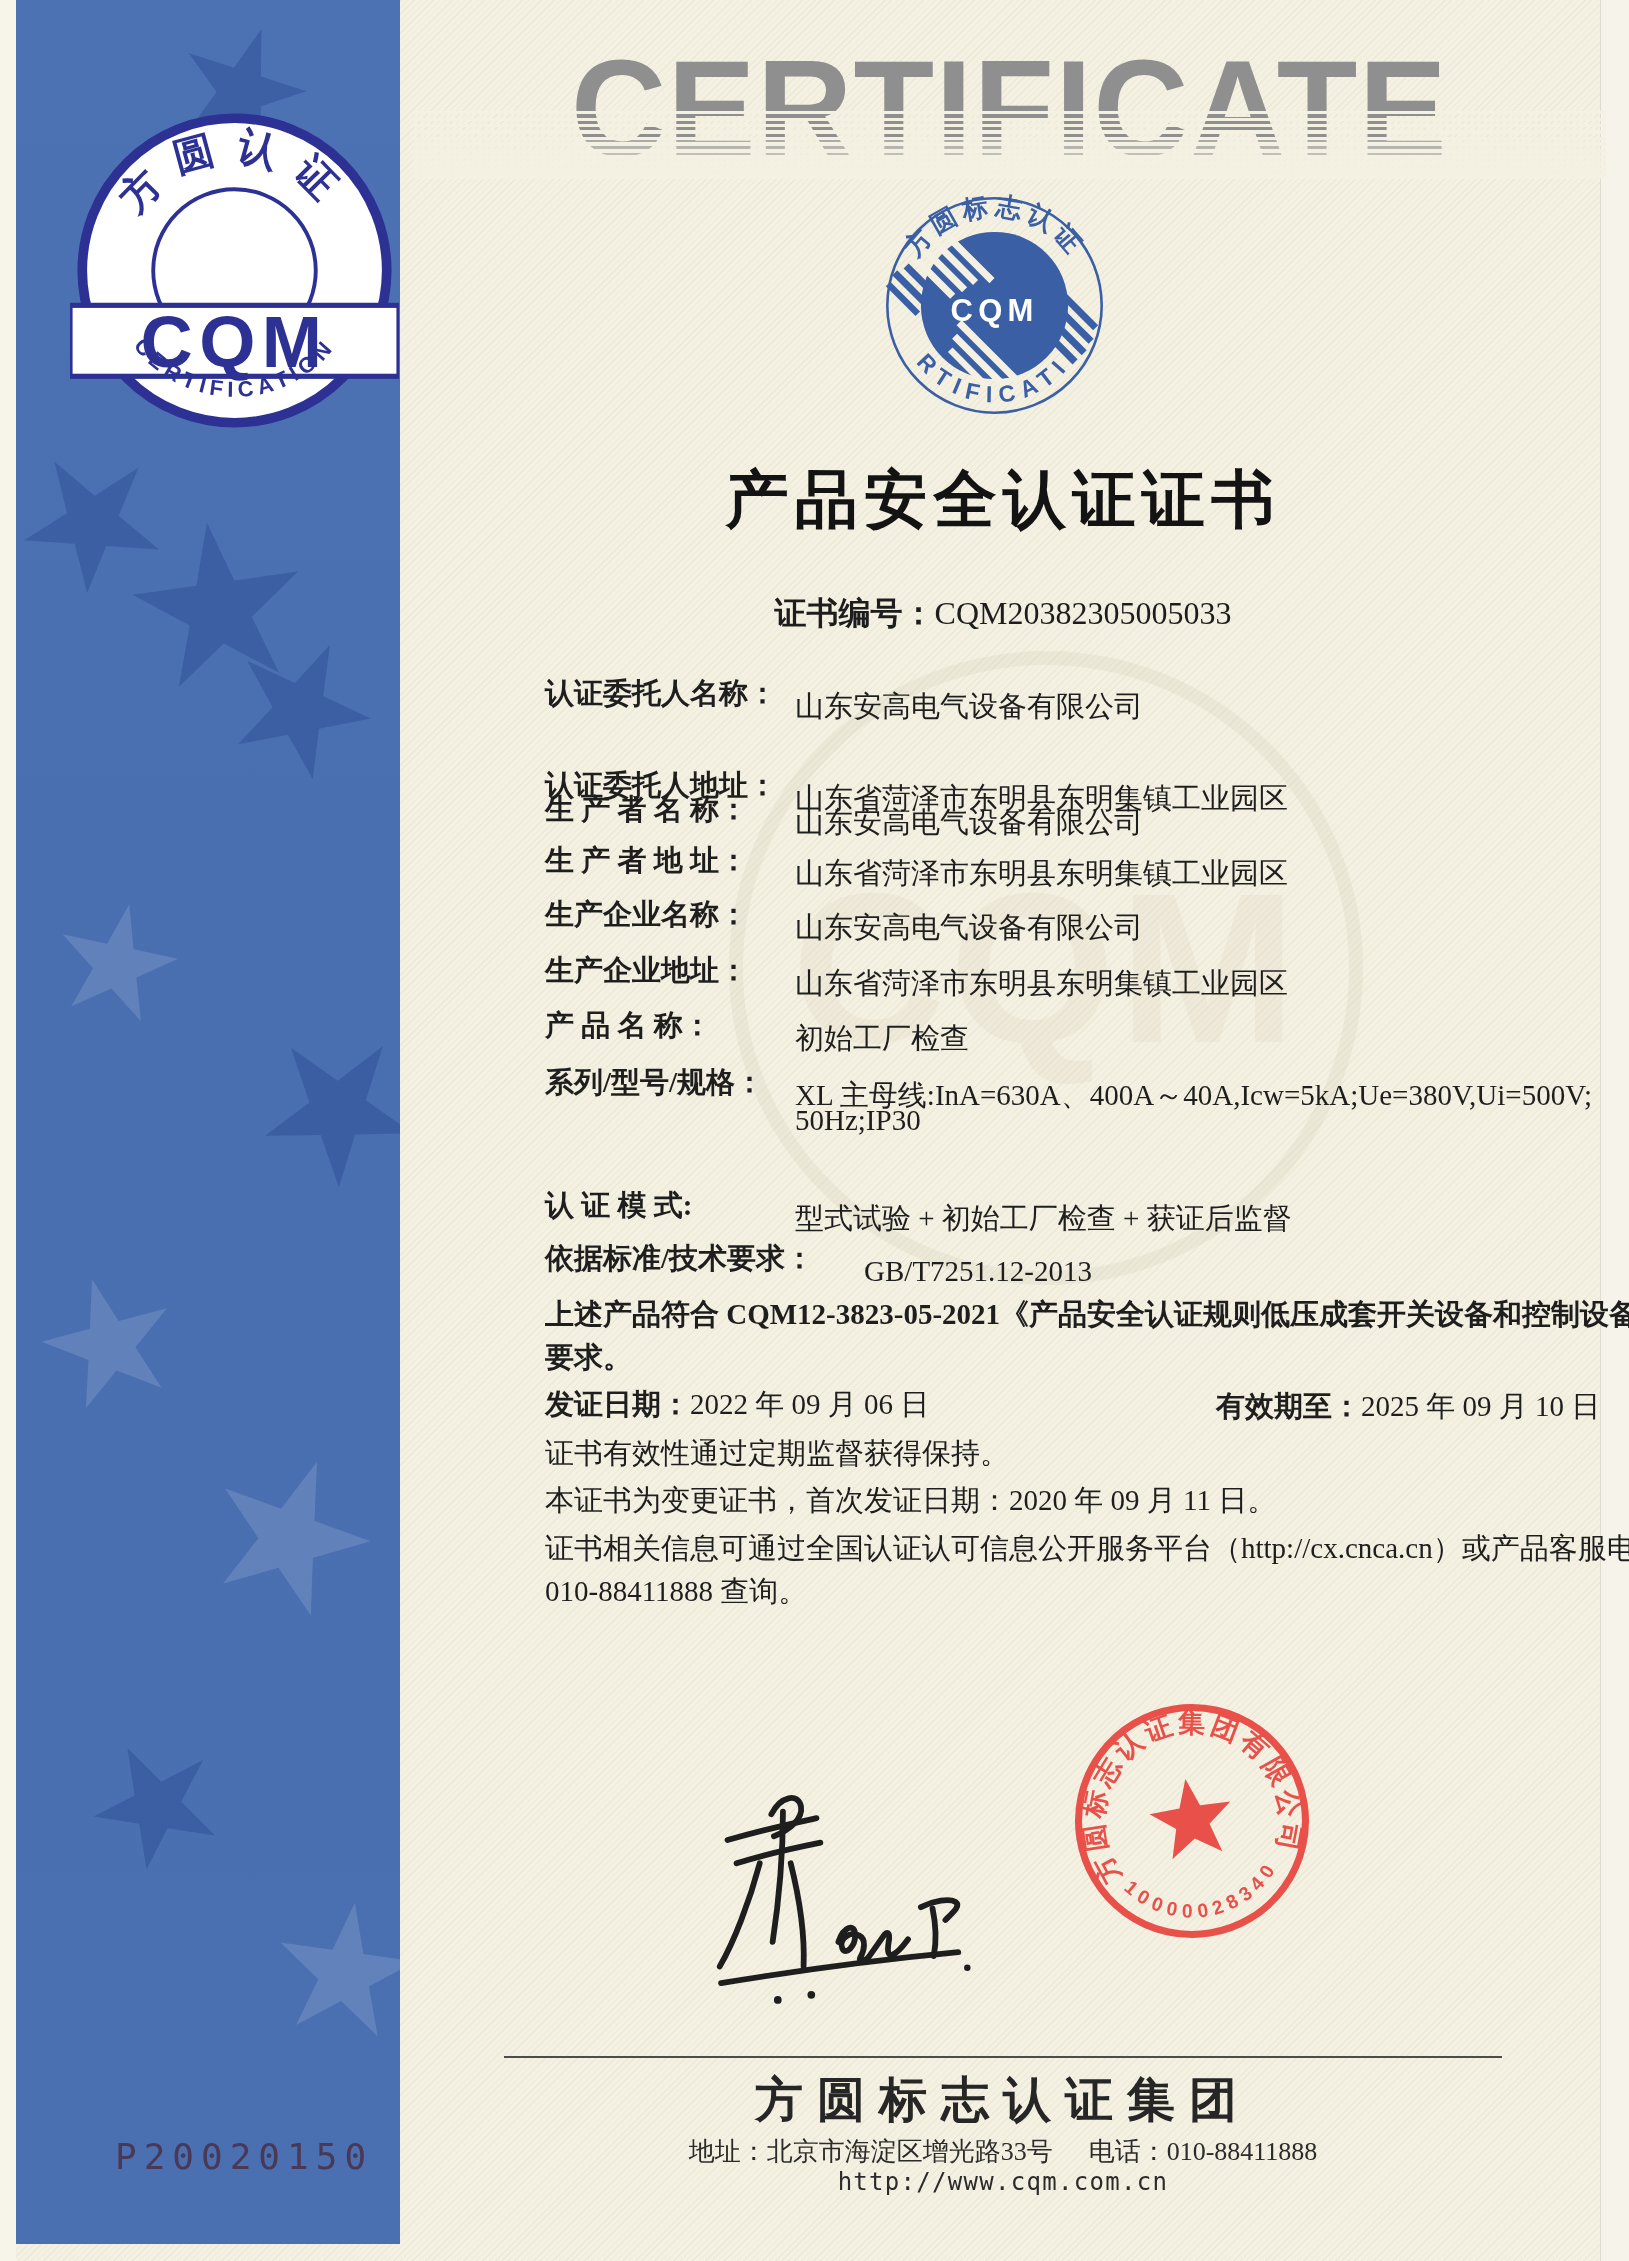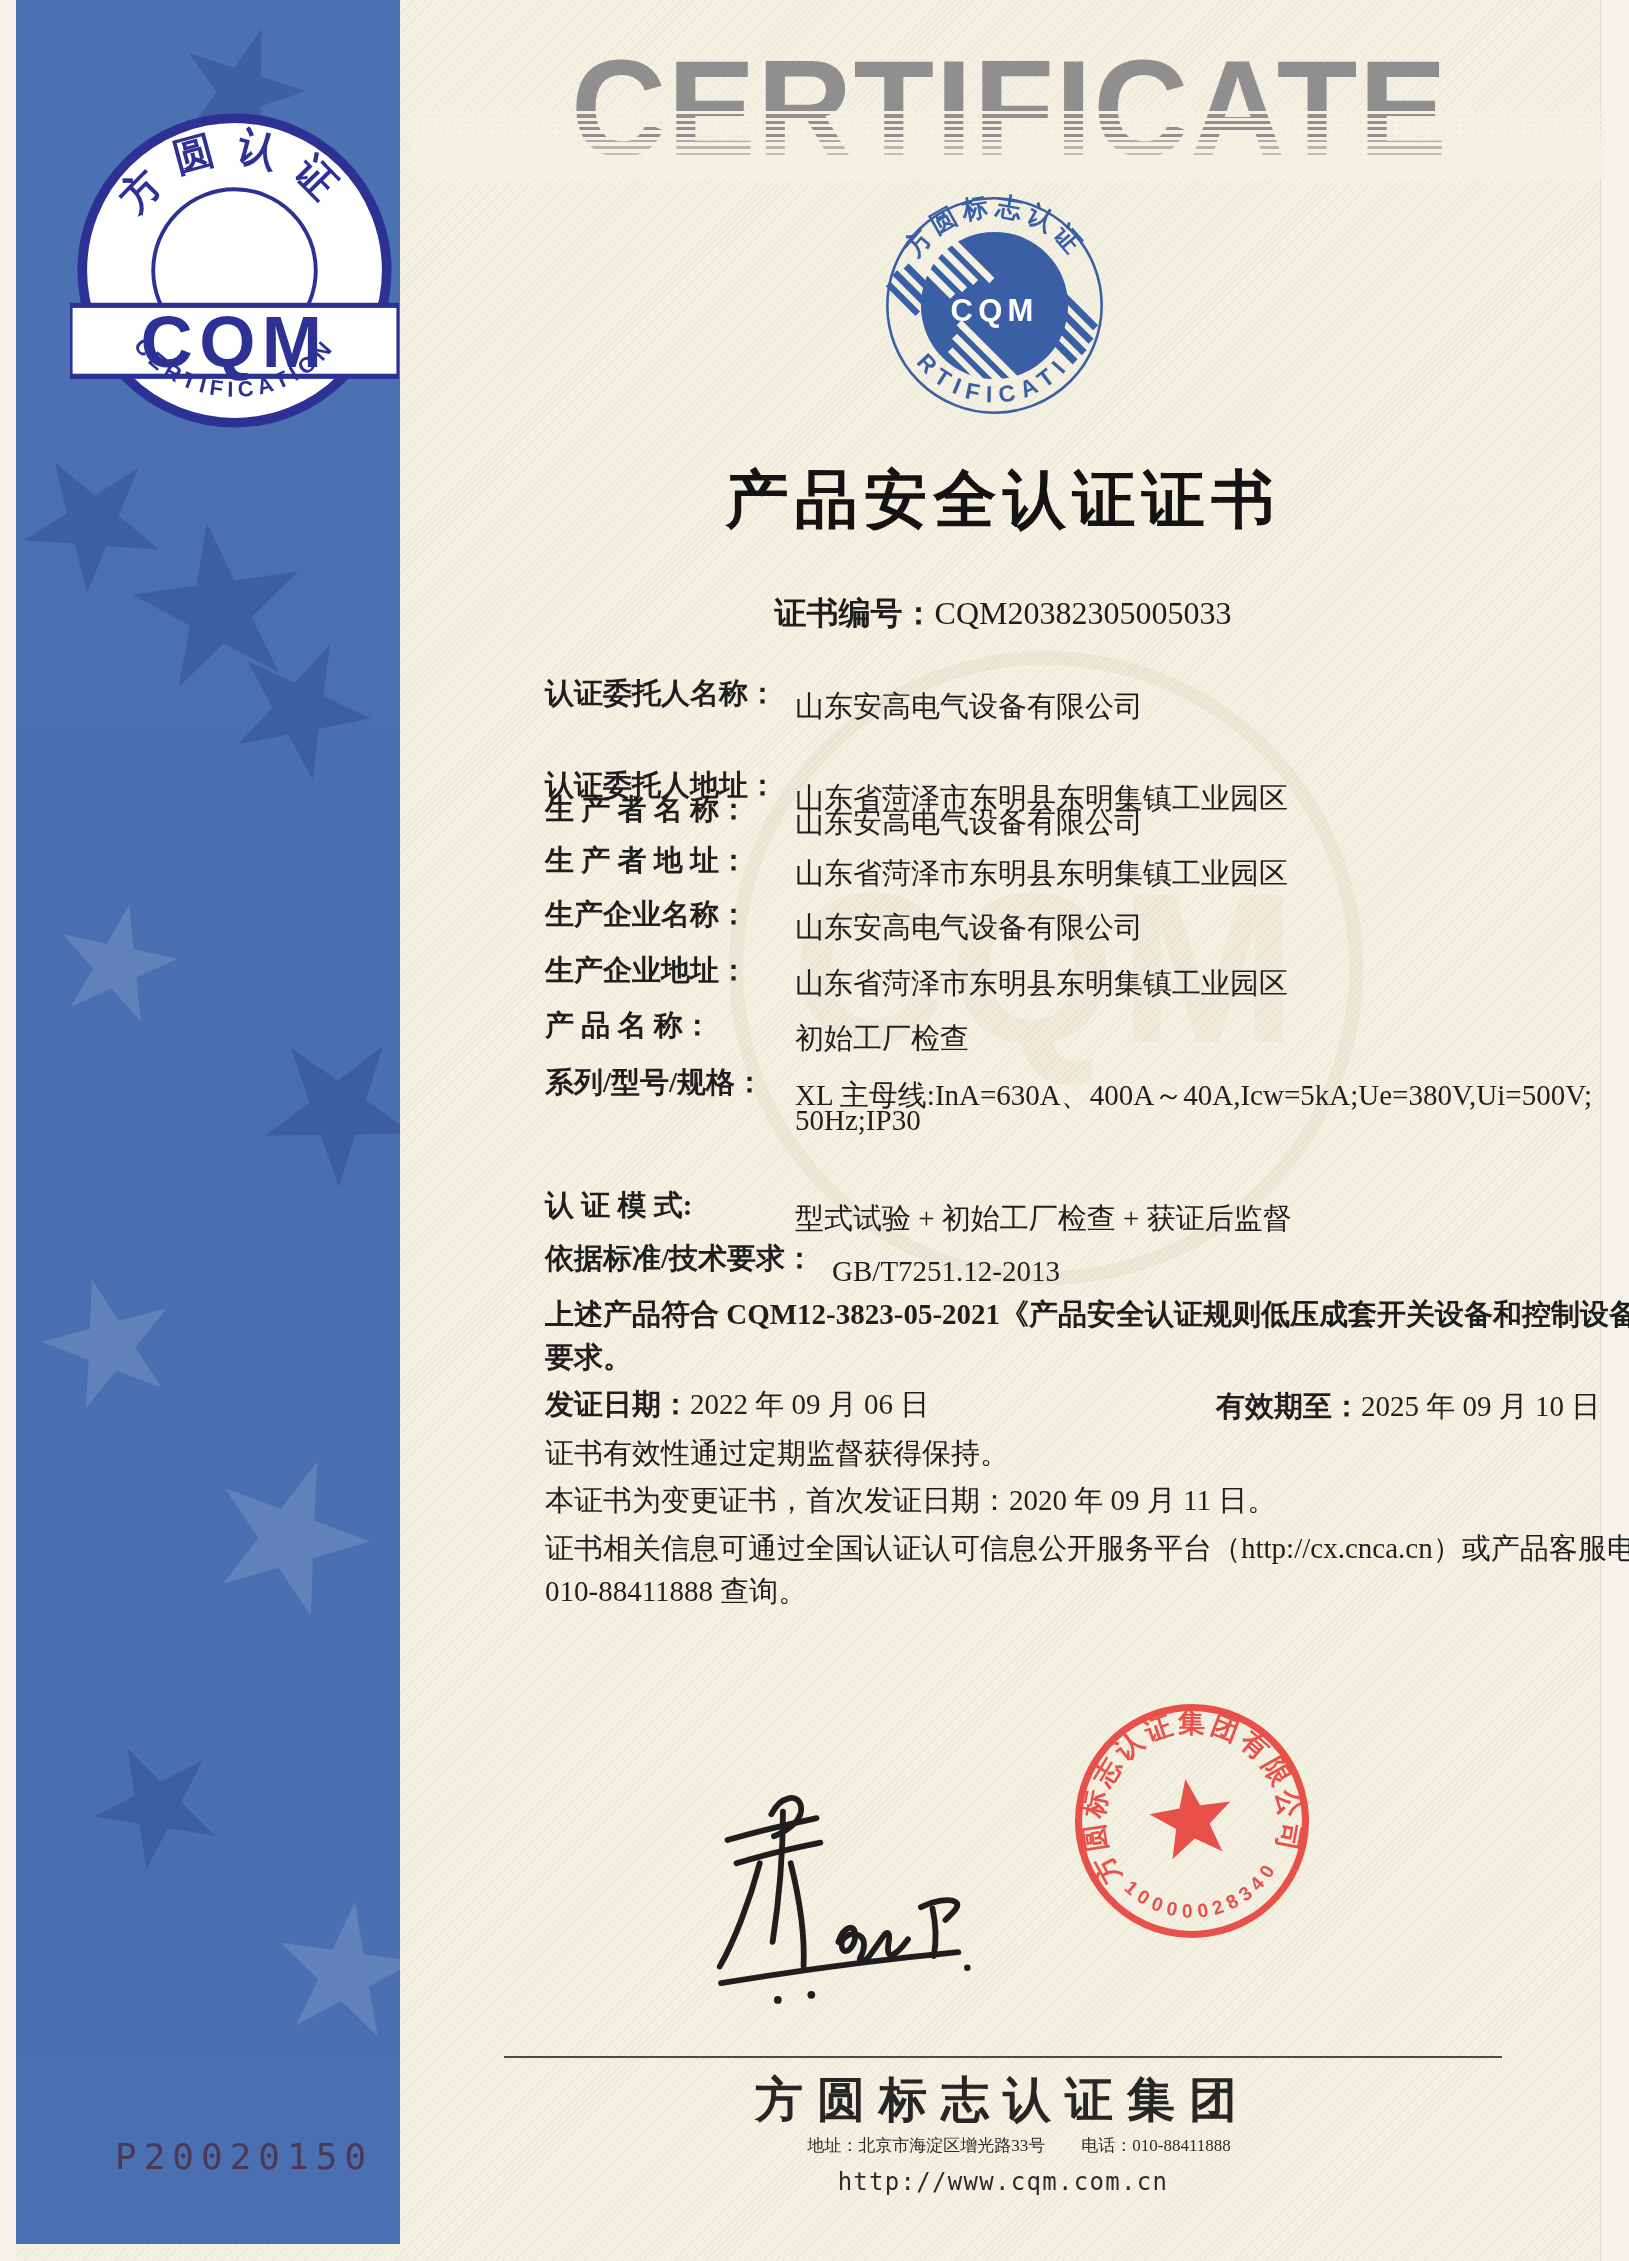--- a/index.html
+++ b/index.html
@@ -82,21 +82,21 @@
   .valcol{position:absolute;left:795px;white-space:nowrap;font-size:29px;color:#1e1e1e;}
   .datecol{position:absolute;left:1168px;white-space:nowrap;font-size:29px;color:#1e1e1e;margin-left:48px;}
   
   .sep-line{position:absolute;left:504px;top:2056px;width:998px;height:1.9px;background:#4c4c4c;}
   .footer-company{
     position:absolute;left:400px;top:2068px;width:1206px;text-align:center;
     font-weight:900;font-size:48px;letter-spacing:14px;color:#262626;white-space:nowrap;
   }
   .footer-contact{
     position:absolute;left:400px;top:2134px;width:1206px;text-align:center;
-    font-size:17px;color:#2b2b2b;white-space:nowrap;padding-left:16px;
+    font-size:26px;color:#2b2b2b;white-space:nowrap;
   }
   .footer-contact .gap{display:inline-block;width:36px;}
   .footer-site{
     position:absolute;left:400px;top:2168px;width:1206px;text-align:center;
     font-family:"DejaVu Sans Mono", monospace;font-size:24px;letter-spacing:1.3px;color:#2b2b2b;white-space:nowrap;
   }
 </style>
 </head>
 <body>
 
@@ -213,21 +213,21 @@
   <div class="row" style="top:1065px;font-family:Liberation Serif, serif;">
     <span class="lbl">系列/型号/规格：</span>
     <span class="val">XL 主母线:InA=630A、400A～40A,Icw=5kA;Ue=380V,Ui=500V;</span>
   </div>
   <div class="valcol" style="top:1104px;">50Hz;IP30</div>
 
   <div class="row" style="top:1188px;">
     <span class="lbl">认 证 模 式:</span>
     <span class="val">型式试验 + 初始工厂检查 + 获证后监督</span>
   </div>
-  <div class="row" style="top:1241px;">
+  <div class="row" style="top:1241px;gap:32px;">
     <span class="lbl auto">依据标准/技术要求：</span>
     <span class="val">GB/T7251.12-2013</span>
   </div>
 
   <div class="freeline bold" style="top:1297px;">上述产品符合 CQM12-3823-05-2021《产品安全认证规则低压成套开关设备和控制设备》的</div>
   <div class="freeline bold" style="top:1340px;">要求。</div>
 
   <div class="freeline" style="top:1387px;">
     <span class="bold">发证日期：</span><span>2022 年 09 月 06 日</span>
   </div>

